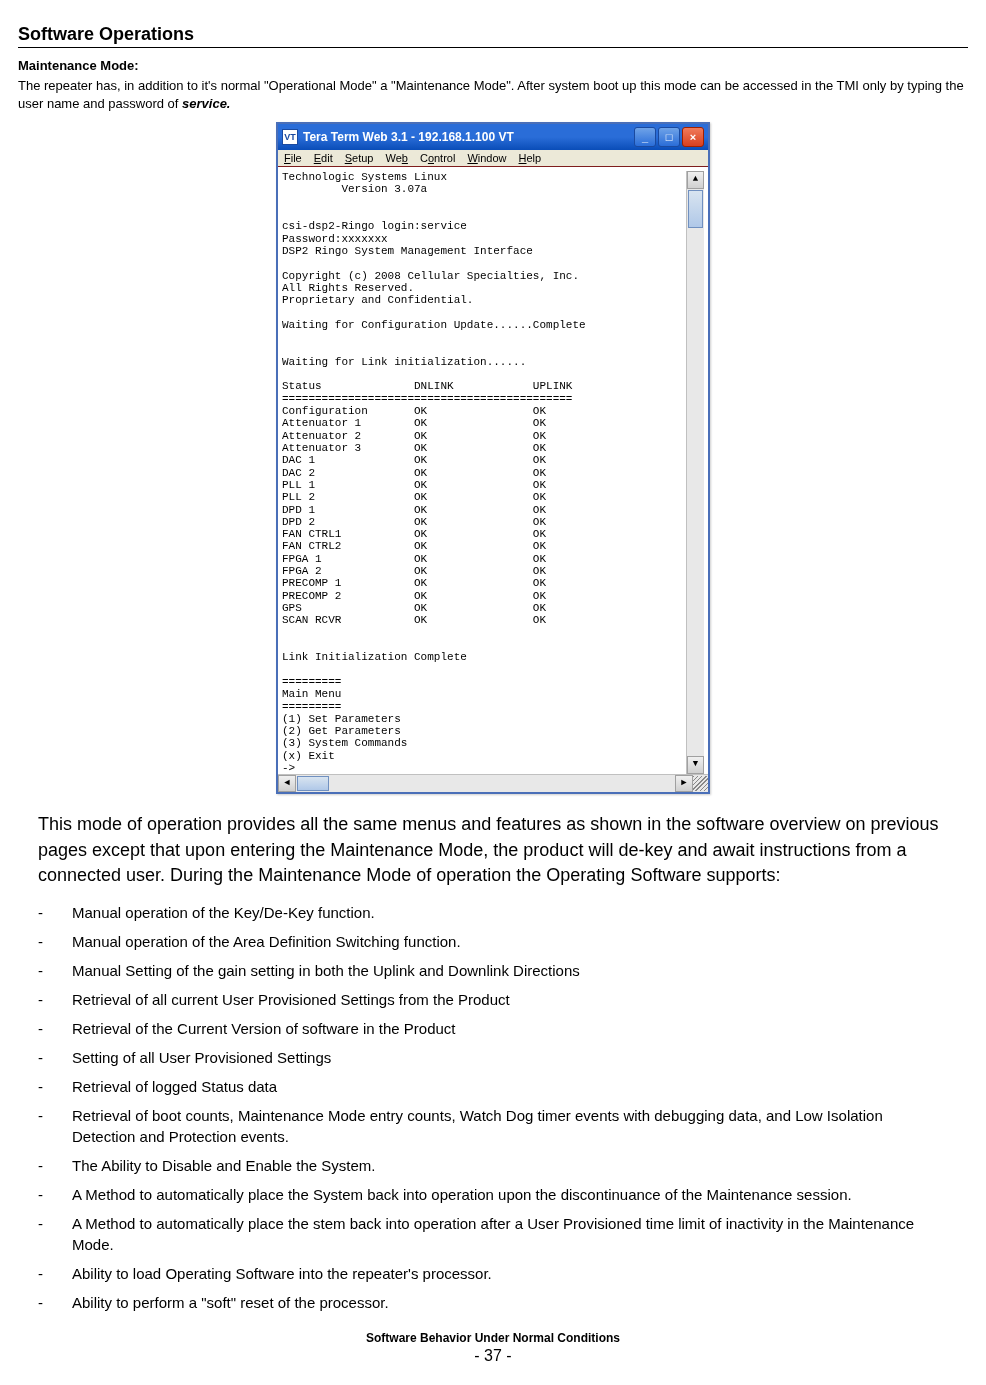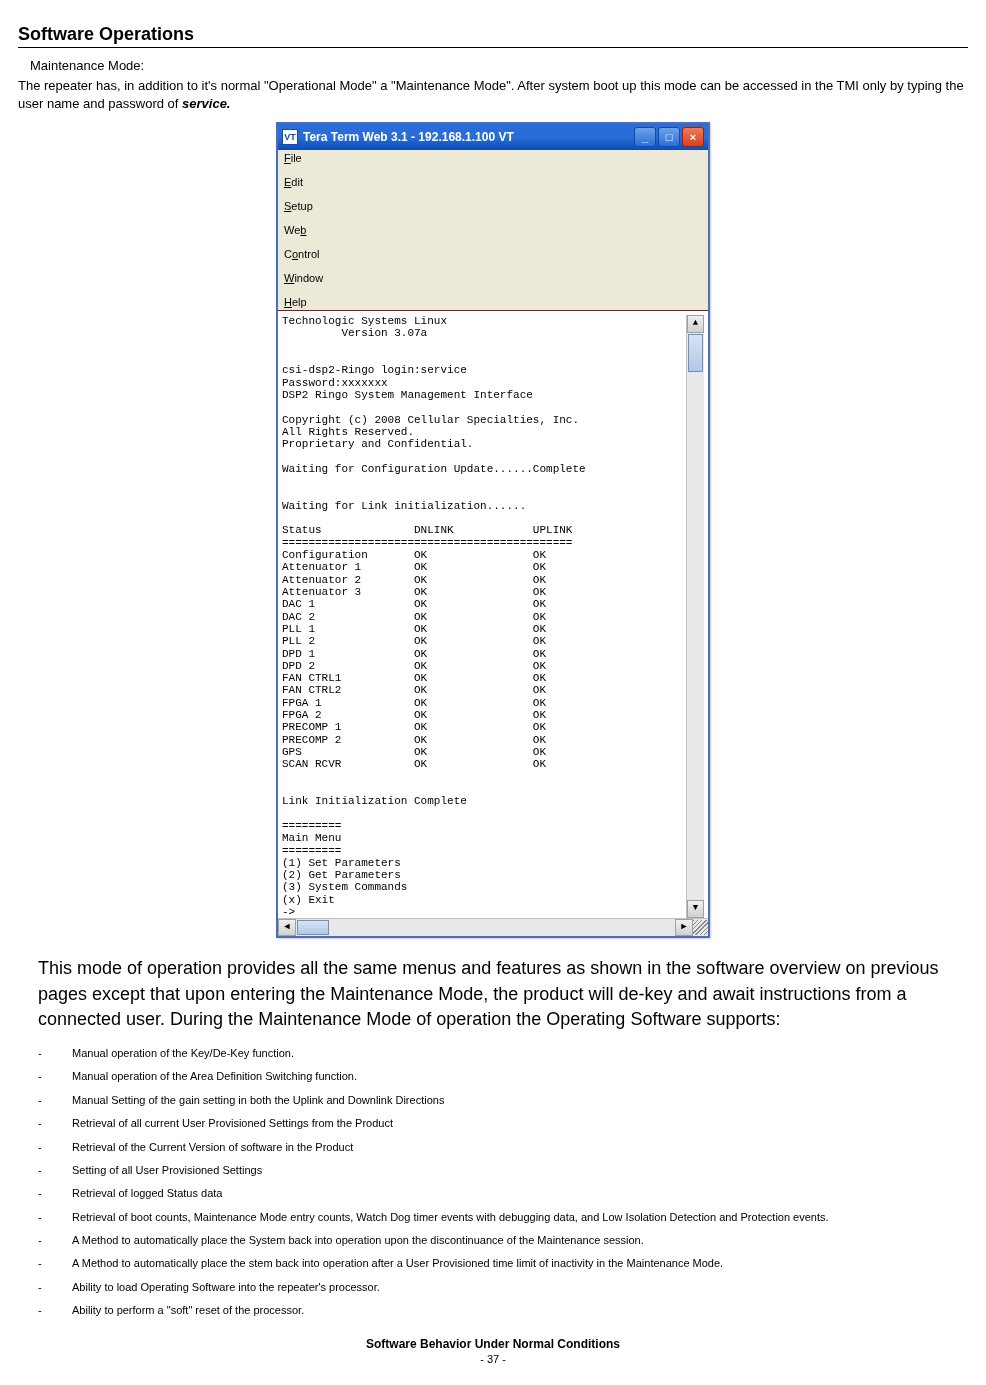--- a/index.html
+++ b/index.html
@@ -15,22 +15,22 @@
     font-size: 18px;
     font-weight: bold;
     margin: 6px 0 2px 0;
   }
   .hr {
     border-top: 1px solid #000;
     margin: 2px 0 10px 0;
   }
   .subhead {
     font-size: 13px;
-    font-weight: normal;
-    margin: 6px 0 4px 12px;
+    font-weight: bold;
+    margin: 6px 0 4px 0;
   }
   .para {
     font-size: 13px;
     line-height: 1.35;
     margin: 4px 0 10px 0;
   }
   .svc-bold { font-weight: bold; font-style: italic; }
   .screenshot-wrap {
     width: 430px;
     margin: 6px auto 18px auto;
@@ -64,21 +64,20 @@
     border: 1px solid #1a4aa0;
   }
   .win-btn.close { background: linear-gradient(to bottom,#f07a5a,#d84020); border-color:#a02000;}
   .menubar {
     background: #ece9d8;
     font-family: Tahoma, Arial, sans-serif;
     font-size: 11px;
     padding: 2px 6px;
     display: flex;
     gap: 12px;
-    flex-direction: column;
   }
   .menubar span u { text-decoration: underline; }
   .terminal {
     background: #fff;
     font-family: "Courier New", monospace;
     font-size: 11px;
     line-height: 1.12;
     padding: 4px 4px 0 4px;
     position: relative;
     border-top: 1px solid #7f1d1d;
@@ -106,38 +105,38 @@
     line-height: 1.4;
   }
   ul.dash {
     list-style: none;
     padding: 0;
     margin: 0 20px 10px 20px;
   }
   ul.dash li {
     position: relative;
     padding: 4px 0 4px 34px;
-    font-size: 11px;
+    font-size: 15px;
     line-height: 1.4;
   }
   ul.dash li::before {
     content: "-";
     position: absolute;
     left: 0;
     top: 4px;
   }
   .center-head {
     text-align: center;
     font-size: 12px;
     font-weight: bold;
     margin-top: 14px;
   }
   .pagenum {
     text-align: center;
-    font-size: 11px;
+    font-size: 16px;
     margin-top: 2px;
   }
 </style>
 </head>
 <body>
 
 <div class="page-title">Software Operations</div>
 <div class="hr"></div>
 
 <div class="subhead">Maintenance Mode:</div>
@@ -234,20 +233,21 @@
 
 <ul class="dash" id="bullet-list">
     <li>Manual operation of the Key/De-Key function.</li>
     <li>Manual operation of the Area Definition Switching function.</li>
     <li>Manual Setting of the gain setting in both the Uplink and Downlink Directions</li>
     <li>Retrieval of all current User Provisioned Settings from the Product</li>
     <li>Retrieval of the Current Version of software in the Product</li>
     <li>Setting of all User Provisioned Settings</li>
     <li>Retrieval of logged Status data</li>
     <li>Retrieval of boot counts, Maintenance Mode entry counts, Watch Dog timer events with debugging data, and Low Isolation Detection and Protection events.</li>
+    <li>The Ability to Disable and Enable the System.</li>
     <li>A Method to automatically place the System back into operation upon the discontinuance of the Maintenance session.</li>
     <li>A Method to automatically place the stem back into operation after a User Provisioned time limit of inactivity in the Maintenance Mode.</li>
     <li>Ability to load Operating Software into the repeater's processor.</li>
     <li>Ability to perform a "soft" reset of the processor.</li>
   </ul>
 
 <div class="center-head">Software Behavior Under Normal Conditions</div>
 <div class="pagenum">- 37 -</div>
 
 </body></html>

